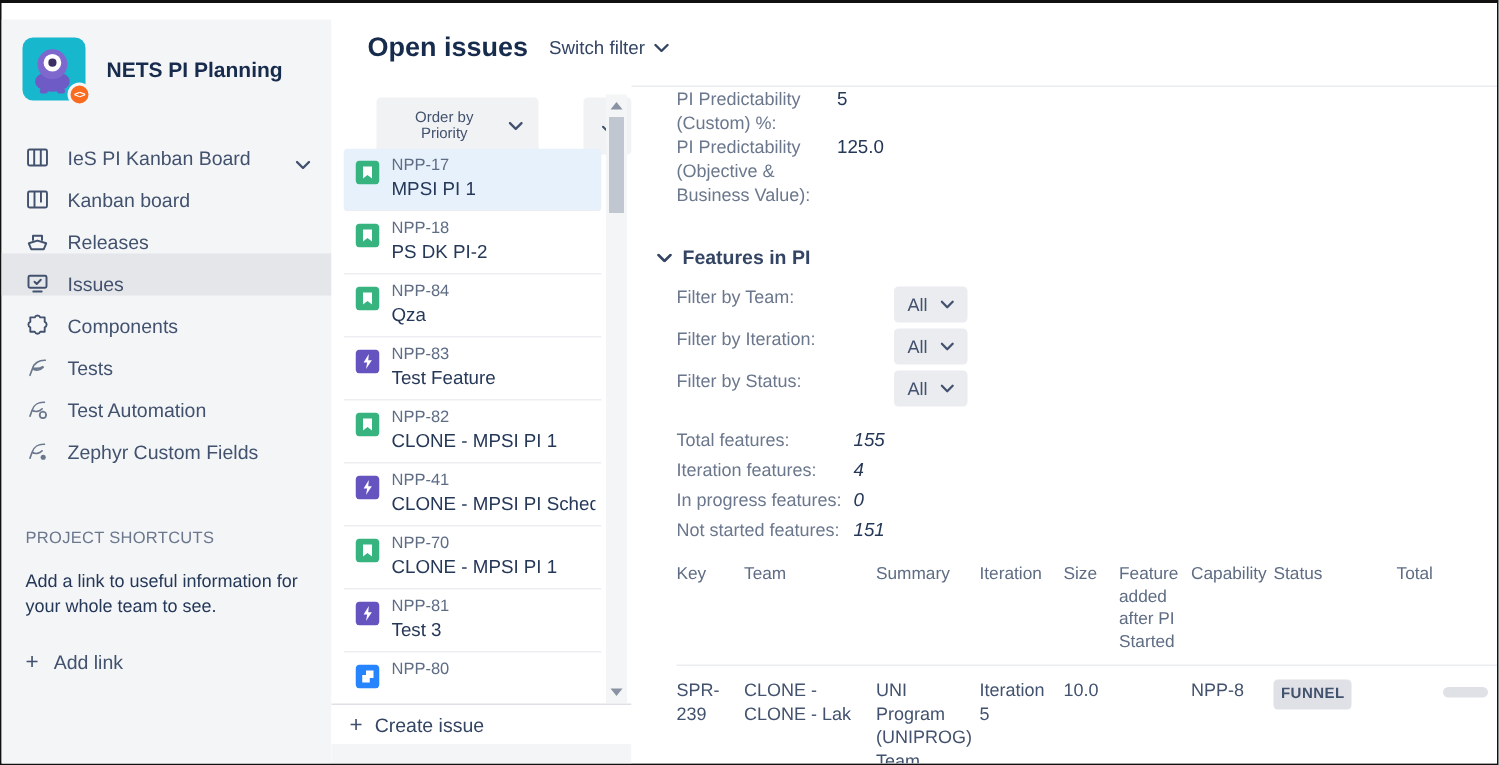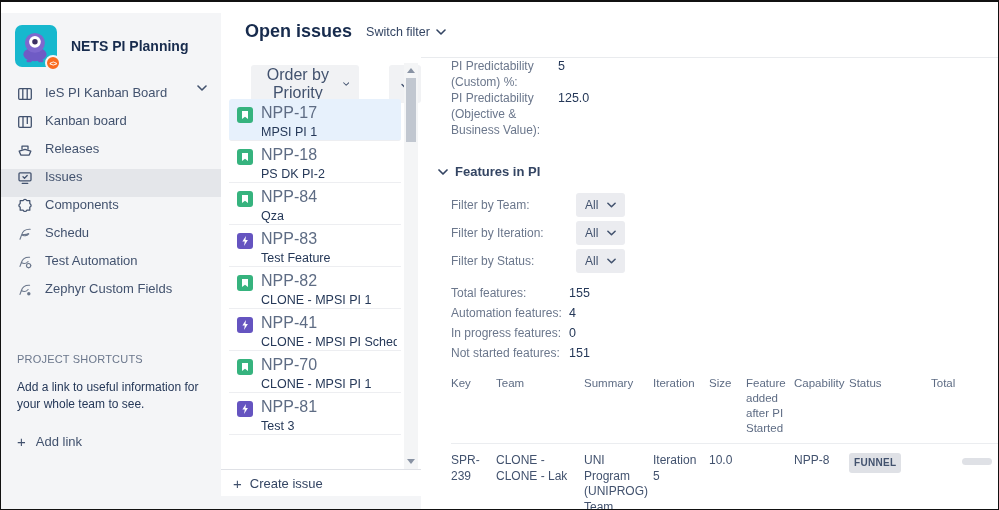--- a/index.html
+++ b/index.html
@@ -13,21 +13,21 @@
   .brand { position:absolute; left:14px; top:12px; display:flex; align-items:center; gap:14px; }
   .logo { position:relative; width:42px; height:42px; border-radius:7px; background:#17b8ce; flex:0 0 auto; }
   .logo svg { position:absolute; inset:0; }
   .logo-badge { position:absolute; right:-4px; bottom:-4px; width:16px; height:16px;
                 border-radius:50%; background:#fa6b1f; border:2px solid #f4f5f7;
                 color:#fff; font-size:7px; font-weight:700; display:flex;
                 align-items:center; justify-content:center; letter-spacing:-0.5px; }
   .brand-title { font-size:14px; font-weight:700; color:#172b4d; }
 
   .nav { position:absolute; left:0; top:72px; width:100%; }
-  .nav-item { display:flex; align-items:flex-start; height:28px; padding:0 14px 0 16px;
+  .nav-item { display:flex; align-items:flex-end; height:28px; padding:0 14px 0 16px;
               color:#42526e; font-size:13px; cursor:pointer; }
   .nav-item.selected { background:#e4e6ea; }
   .nav-icon { width:17px; height:17px; margin-right:11px; flex:0 0 auto; display:flex; align-items:center; }
   .nav-label { flex:1; white-space:nowrap; }
   .nav-chev { display:none; color:#42526e; }
   .nav-chev.show { display:block; }
 
   .shortcuts { position:absolute; left:16px; top:340px; width:190px; }
   .shortcuts-heading { font-size:11px; color:#6b778c; letter-spacing:.2px; margin-bottom:14px; }
   .shortcuts-desc { font-size:12px; line-height:17px; color:#253858; margin-bottom:20px; }
@@ -37,28 +37,28 @@
   
   .main-header { position:absolute; left:220px; top:0; right:0; height:55px; background:#fff; }
   .page-title-row { position:absolute; left:24px; top:19px; display:flex; align-items:center; gap:14px; }
   .page-title { font-size:18px; font-weight:700; color:#172b4d; }
   .switch-filter { display:flex; align-items:center; gap:6px; font-size:12.5px; color:#344563; cursor:pointer; }
 
   
   .list-panel { position:absolute; left:220px; top:55px; width:200px; bottom:0; background:#fff; }
   .list-toolbar { position:absolute; left:10px; top:8px; display:flex; gap:10px; }
   .btn { display:flex; align-items:center; gap:8px; background:#f1f2f4; border:none;
-         border-radius:3px; height:38px; padding:0 10px; font-size:16px; color:#42526e;
+         border-radius:3px; height:38px; padding:0 10px; font-size:10px; color:#42526e;
          font-family:inherit; cursor:pointer;margin-left:20px; }
   .rows { position:absolute; left:8px; right:20px; top:42px; height:373px; overflow:hidden; }
   .issue-row { position:relative; height:42px; padding:5px 4px 0 32px;
                border-bottom:1px solid #edeef1; cursor:pointer; }
   .issue-row.selected { background:#e7f1fc; border-radius:3px; }
   .issue-type { position:absolute; left:8px; top:8px; width:16px; height:16px; }
-  .issue-key { font-size:16px; color:#5e6c84; margin-bottom:3px; }
+  .issue-key { font-size:11px; color:#5e6c84; margin-bottom:3px; }
   .issue-summary { font-size:12.5px; color:#253858; white-space:nowrap; overflow:hidden; }
 
   .vscroll { position:absolute; right:3px; top:6px; width:14px; height:406px;
              background:#f4f5f6; display:flex; flex-direction:column; align-items:center; }
   .tri-up { width:0; height:0; border-left:4px solid transparent; border-right:4px solid transparent;
             border-bottom:5px solid #8993a4; margin-top:5px; }
   .tri-down { width:0; height:0; border-left:4px solid transparent; border-right:4px solid transparent;
               border-top:5px solid #8993a4; position:absolute; bottom:5px; }
   .thumb { position:absolute; top:15px; width:10px; height:64px; background:#c1c7d0; }
 
@@ -76,29 +76,29 @@
   .details { position:absolute; left:420px; top:55px; right:0; bottom:0; background:#fff;
              border-top:1px solid #e9ebee; overflow:hidden; padding-left:30px; }
   .field-row { display:flex; }
   .field-label { width:107px; font-size:12px; line-height:16px; color:#6b778c; }
   .field-value { font-size:12.5px; color:#253858; padding-top:1px; }
 
   .section-header { display:flex; align-items:center; gap:7px; margin:26px 0 12px -13px;
                     font-size:13px; font-weight:700; color:#344563; cursor:pointer; }
 
   .filters { margin-top:12px; }
-  .filter-row { display:flex; align-items:center; height:28px; }
+  .filter-row { display:flex; align-items:flex-start; height:28px;gap:20px; }
   .filter-label { width:125px; font-size:12px; color:#6b778c; }
   .dropdown { display:flex; align-items:center; gap:9px; background:#ebecf0; border-radius:3px;
               height:24px; padding:0 9px; font-size:12px; color:#42526e; cursor:pointer; }
 
   .stats { margin-top:8px; }
   .stat-row { display:flex; height:20px; align-items:center; }
   .stat-label { width:118px; font-size:12px; color:#6b778c; }
-  .stat-value { font-size:12.5px; color:#253858; }
+  .stat-value { font-size:12.5px; color:#253858;font-style:italic; }
 
   .ftable { margin-top:13px; width:549px; }
   .tgrid { display:grid; grid-template-columns:45px 88px 69px 56px 37px 48px 55px 82px 1fr; }
   .thead { border-bottom:1px solid #ebedf0; padding-bottom:7px; }
   .th { font-size:11.5px; color:#5e6c84; padding-right:6px; line-height:15px; }
   .trow { border-bottom:1px solid #ebedf0; }
   .td { font-size:12px; color:#42526e; line-height:15.5px; padding:9px 6px 14px 0; }
   .badge { display:inline-block; background:#dfe1e6; color:#42526e; font-size:10px;
            font-weight:700; padding:2px 5px; border-radius:3px; letter-spacing:.3px; }
   .pill { width:30px; height:7px; background:#dfe1e6; border-radius:3.5px; margin-top:5px; }
@@ -192,21 +192,21 @@
           <span class="nav-label">Components</span>
 
         </div>
 
         <div class="nav-item">
           <span class="nav-icon">
             <svg width="16" height="16" viewBox="0 0 16 16">
               <path d="M13.2 3.2C9.2 3 5.6 5 4.6 8.9c2.2 1.5 5.3 1 7.2-1.1M4.6 8.9L3 13.2M5.5 8.5c2.4.3 4.5 0 6-1" fill="none" stroke="#6b778c" stroke-width="1.1" stroke-linecap="round"></path>
             </svg>
           </span>
-          <span class="nav-label">Schedu</span>
+          <span class="nav-label">Tests</span>
 
         </div>
 
         <div class="nav-item">
           <span class="nav-icon">
             <svg width="16" height="16" viewBox="0 0 16 16">
               <path d="M12.6 3.2C8.8 3 5.4 4.9 4.4 8.5c2 1.4 4.9 1 6.7-1M4.4 8.5L3 12.4" fill="none" stroke="#6b778c" stroke-width="1.1" stroke-linecap="round"></path>
               <circle cx="11.6" cy="11.6" r="2.1" fill="none" stroke="#6b778c" stroke-width="1.1"></circle>
               <path d="M11.6 8.9v1m0 3.4v1m2.7-2.7h-1m-3.4 0h-1" stroke="#6b778c" stroke-width="1"></path>
             </svg>
@@ -331,20 +331,28 @@
 
         <div class="issue-row">
           <span class="issue-type"><svg width="16" height="16" viewBox="0 0 16 16">
               <rect width="16" height="16" rx="3" fill="#6554C0"></rect>
               <path d="M8.9 3L5.4 8.6h2.4L7 13l3.9-5.9H8.5L8.9 3z" fill="#fff"></path>
             </svg></span>
           <div class="issue-key">NPP-81</div>
           <div class="issue-summary">Test 3</div>
         </div>
 
+        <div class="issue-row">
+          <span class="issue-type"><svg width="16" height="16" viewBox="0 0 16 16">
+              <rect width="16" height="16" rx="3" fill="#2684FF"></rect>
+              <path d="M7 4h5v5H9.5v3h-5V7H7V4z" fill="#fff"></path>
+            </svg></span>
+          <div class="issue-key">NPP-80</div>
+          <div class="issue-summary"></div>
+        </div>
       </div>
 
     <div class="vscroll">
       <div class="tri-up"></div>
       <div class="thumb"></div>
       <div class="tri-down"></div>
     </div>
 
     <div class="create-issue">
       <span class="plus">+</span>
@@ -413,21 +421,21 @@
       </div>
 
     <div class="stats">
 
         <div class="stat-row">
           <div class="stat-label">Total features:</div>
           <div class="stat-value">155</div>
         </div>
 
         <div class="stat-row">
-          <div class="stat-label">Automation features:</div>
+          <div class="stat-label">Iteration features:</div>
           <div class="stat-value">4</div>
         </div>
 
         <div class="stat-row">
           <div class="stat-label">In progress features:</div>
           <div class="stat-value">0</div>
         </div>
 
         <div class="stat-row">
           <div class="stat-label">Not started features:</div>

